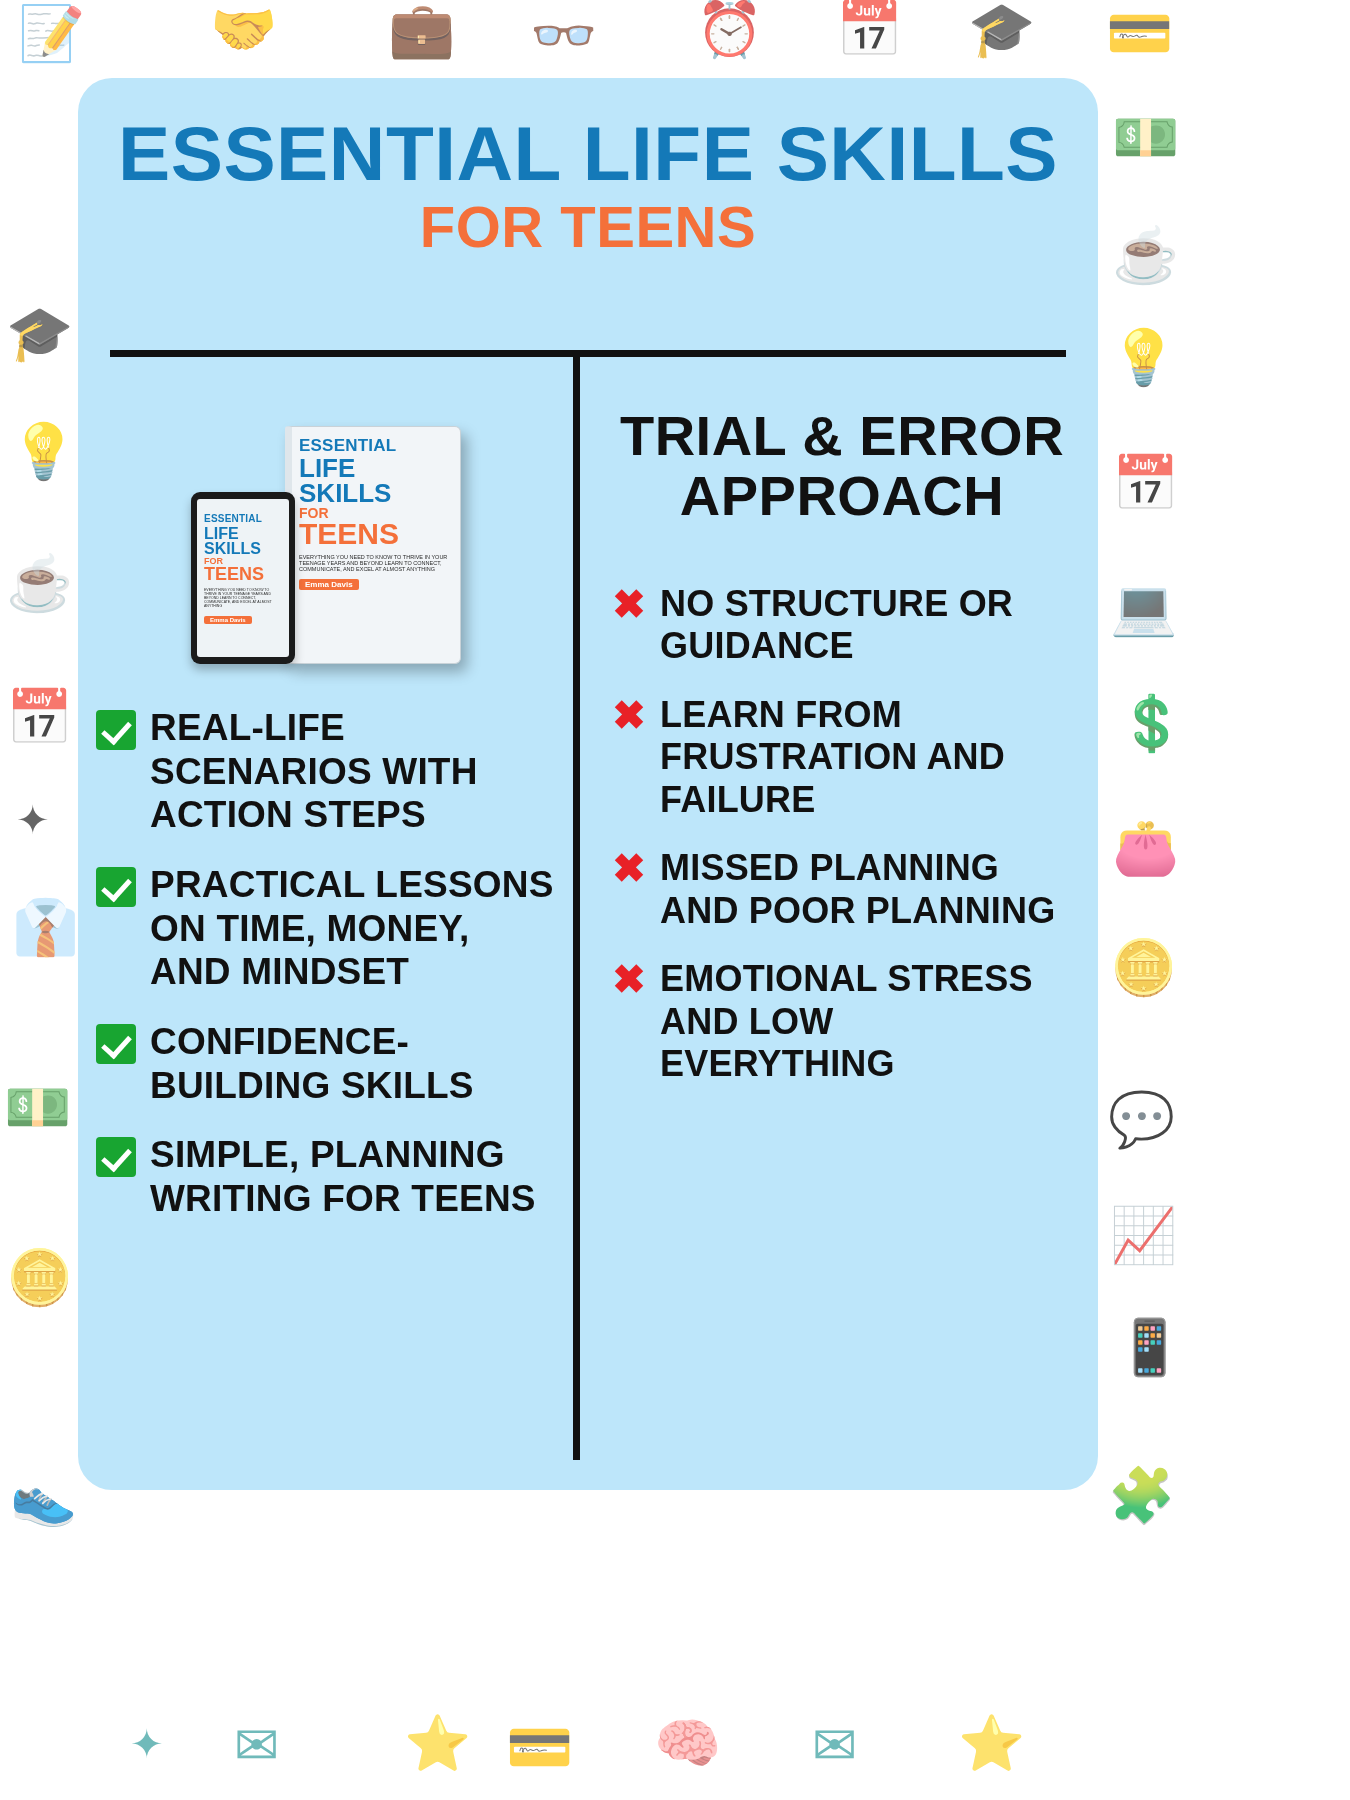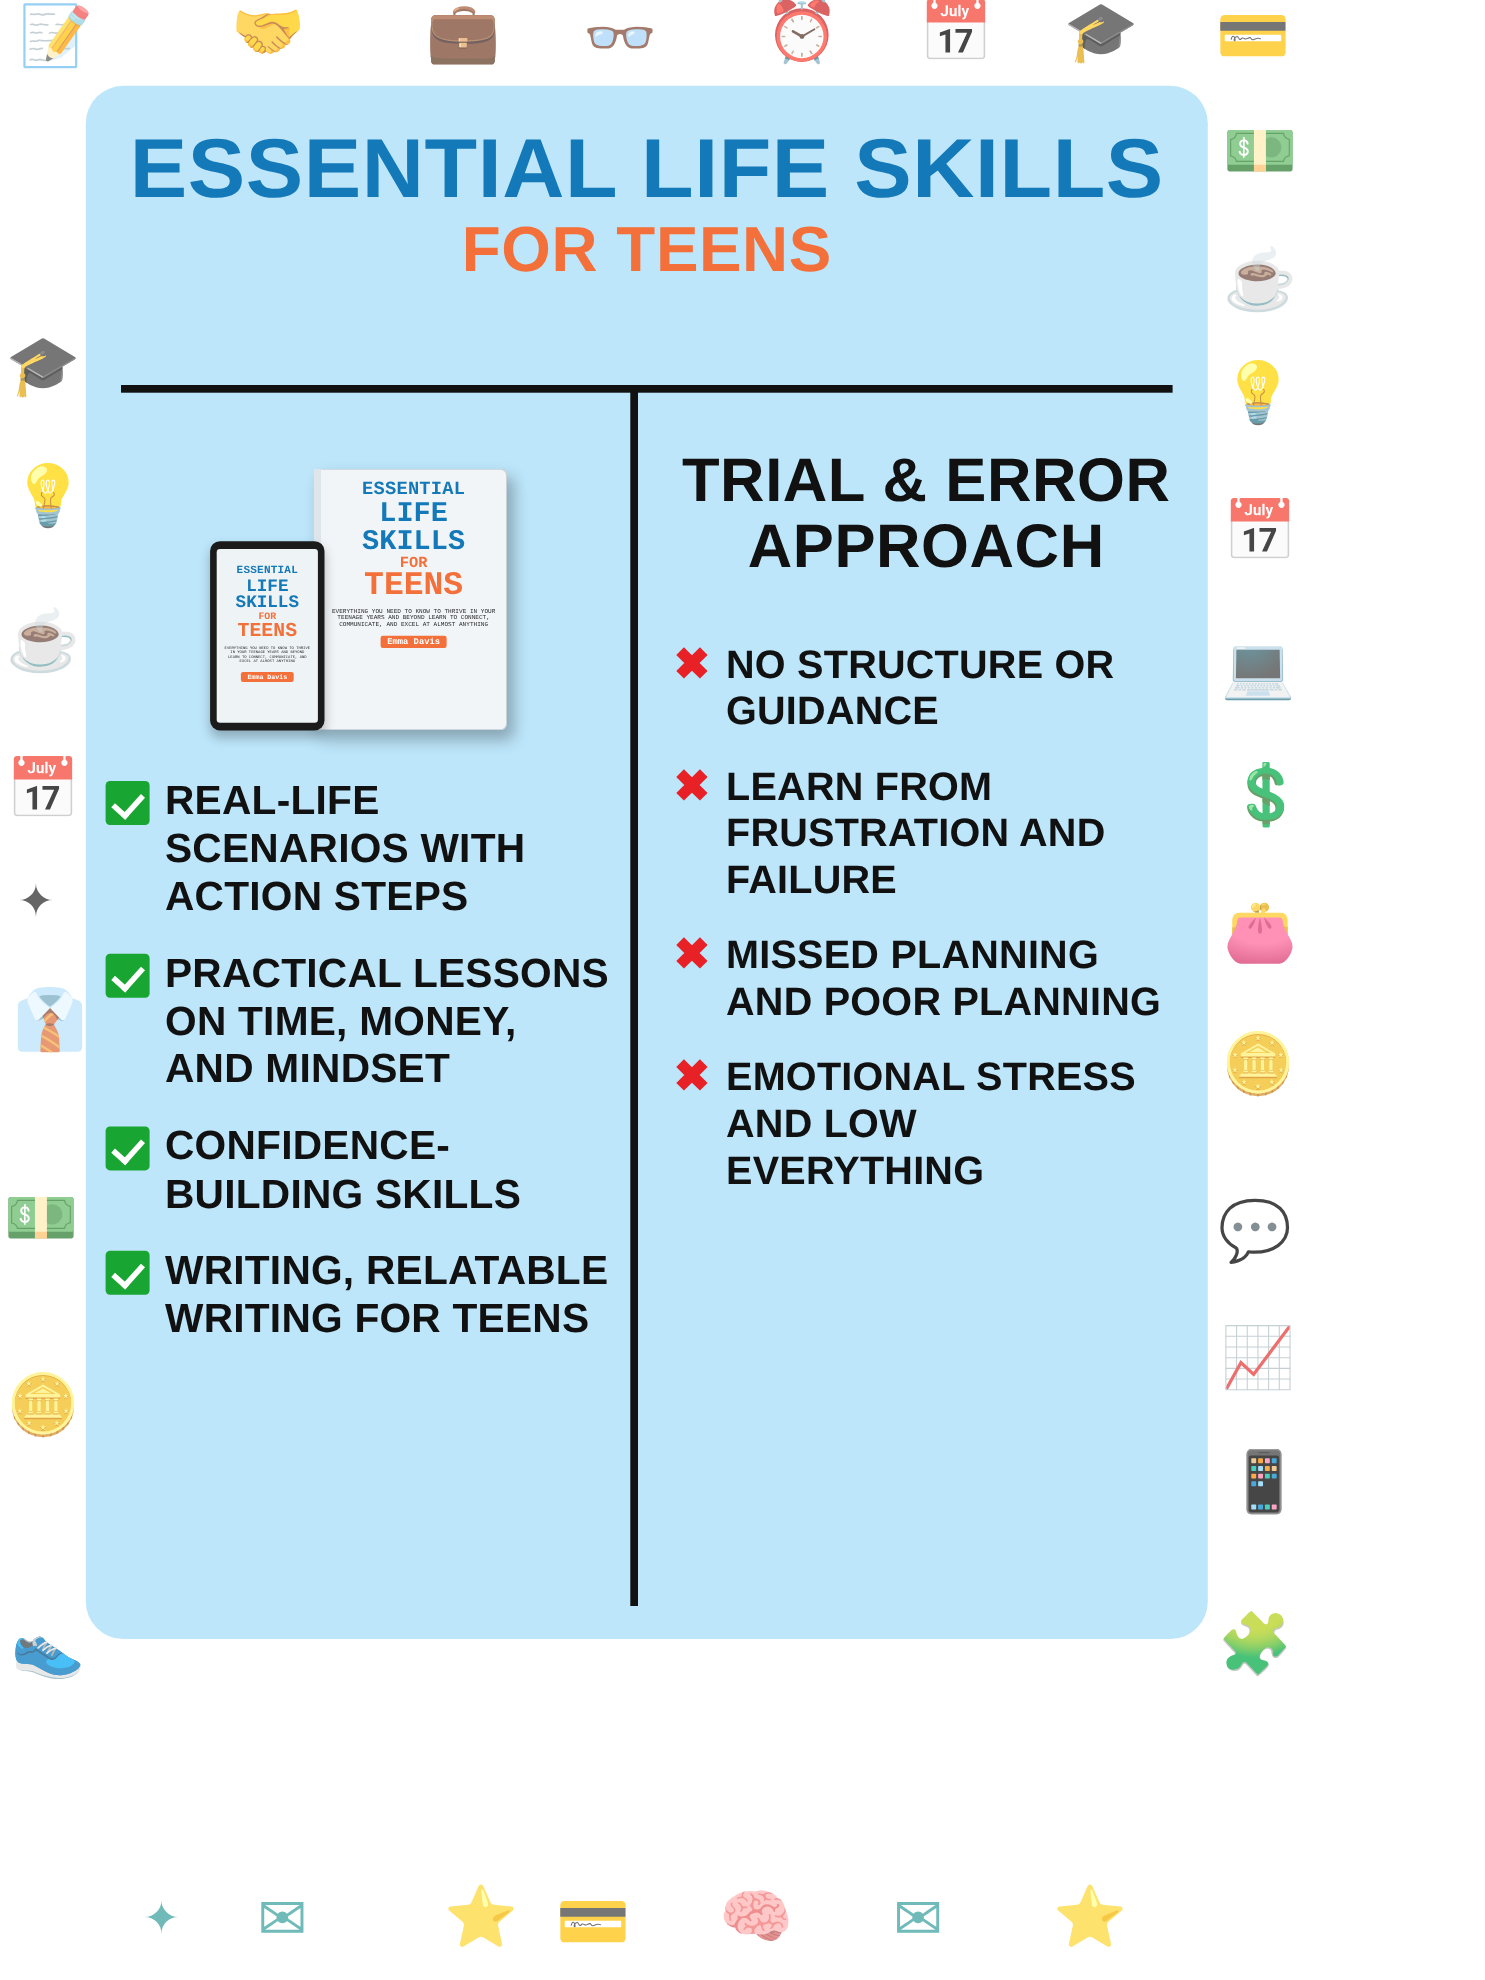--- a/index.html
+++ b/index.html
@@ -135,22 +135,21 @@
     position: relative;
     z-index: 1;
     box-shadow: 6px 8px 14px rgba(0,0,0,0.28);
     overflow: hidden;
   }
   .cover-inner {
     position: absolute;
     inset: 0;
     padding: 9px 7px;
     box-sizing: border-box;
-    text-align: center;
-    font-family: Liberation Mono, monospace;
+    text-align: left;
   }
   .cv-essential {
     color: #1479b8;
     font-weight: 700;
     letter-spacing: 0.2px;
   }
   .cv-life, .cv-skills {
     color: #1479b8;
     font-weight: 700;
     display: block;
@@ -358,21 +357,21 @@
         <div class="item">
           <span class="check-box"></span>
           <span class="item-text">PRACTICAL LESSONS ON TIME, MONEY, AND MINDSET</span>
         </div>
         <div class="item">
           <span class="check-box"></span>
           <span class="item-text">CONFIDENCE-BUILDING SKILLS</span>
         </div>
         <div class="item">
           <span class="check-box"></span>
-          <span class="item-text">WRITING, RELATABLE WRITING FOR TEENS</span>
+          <span class="item-text">SIMPLE, PLANNING WRITING FOR TEENS</span>
         </div>
       </div>
     </div>
 
     <div class="col-right">
       <div class="right-title">TRIAL &amp; ERROR APPROACH</div>
 
       <div class="list">
         <div class="item">
           <span class="x-mark">✖</span>

